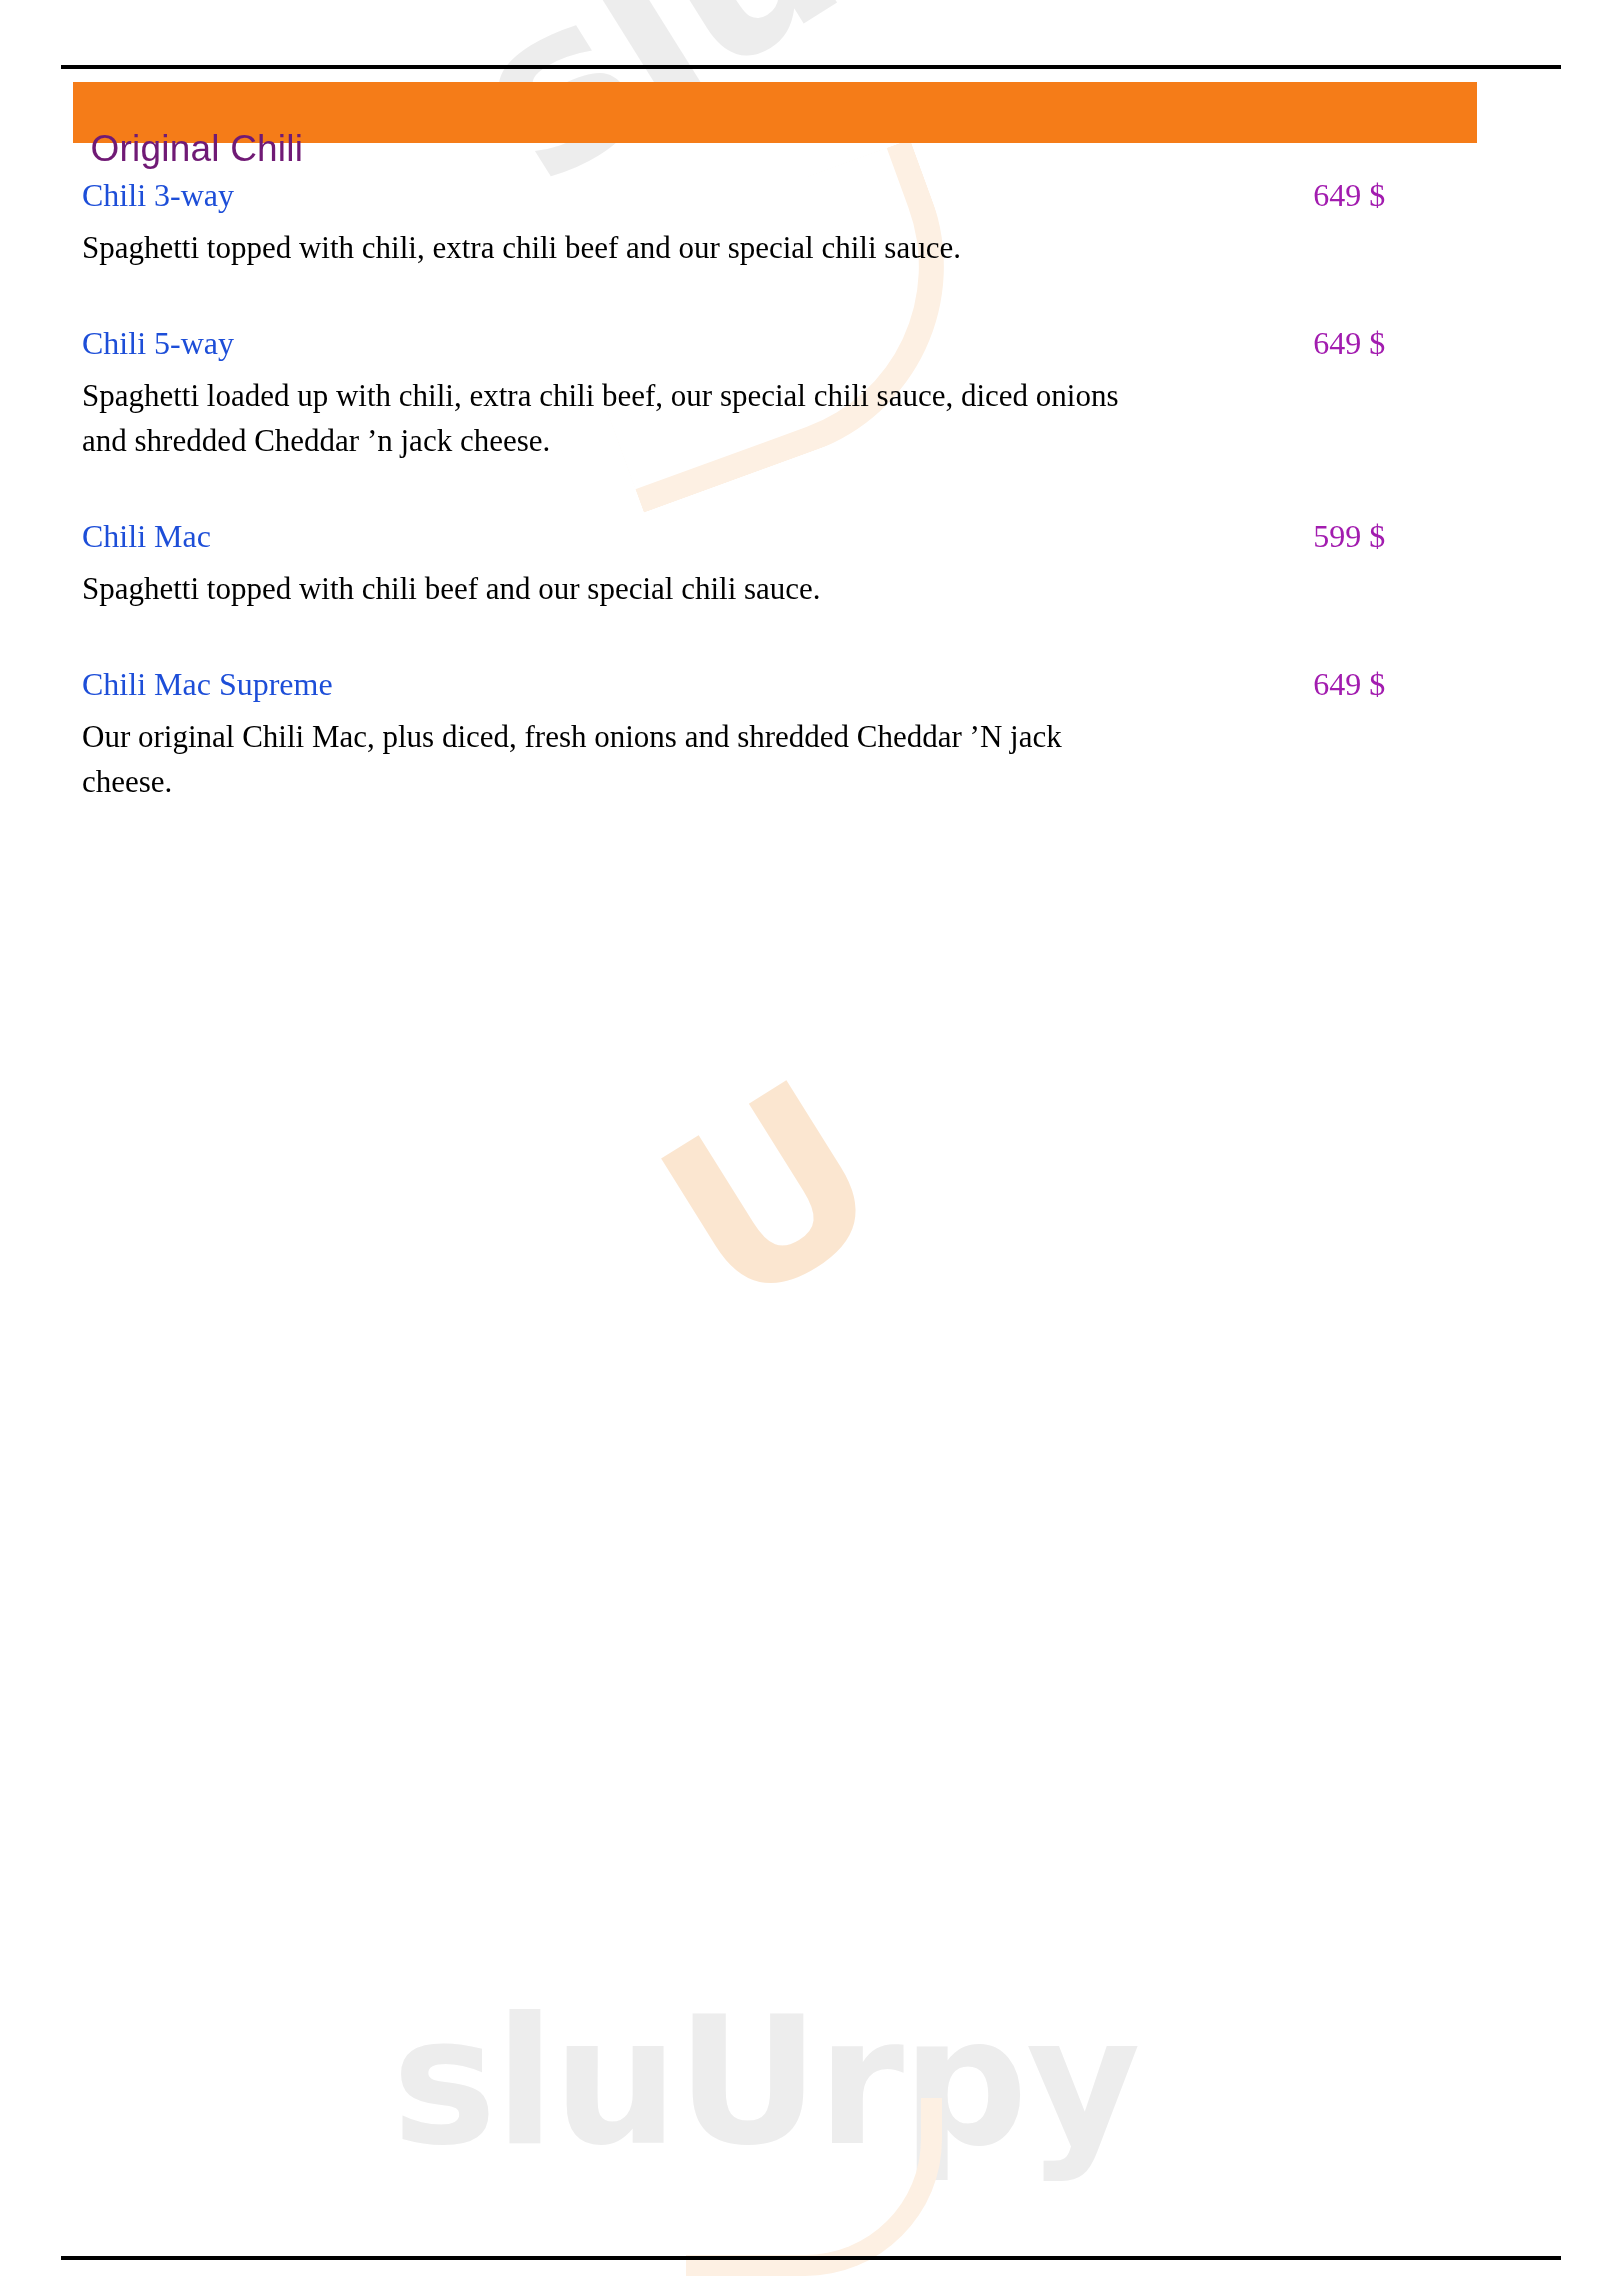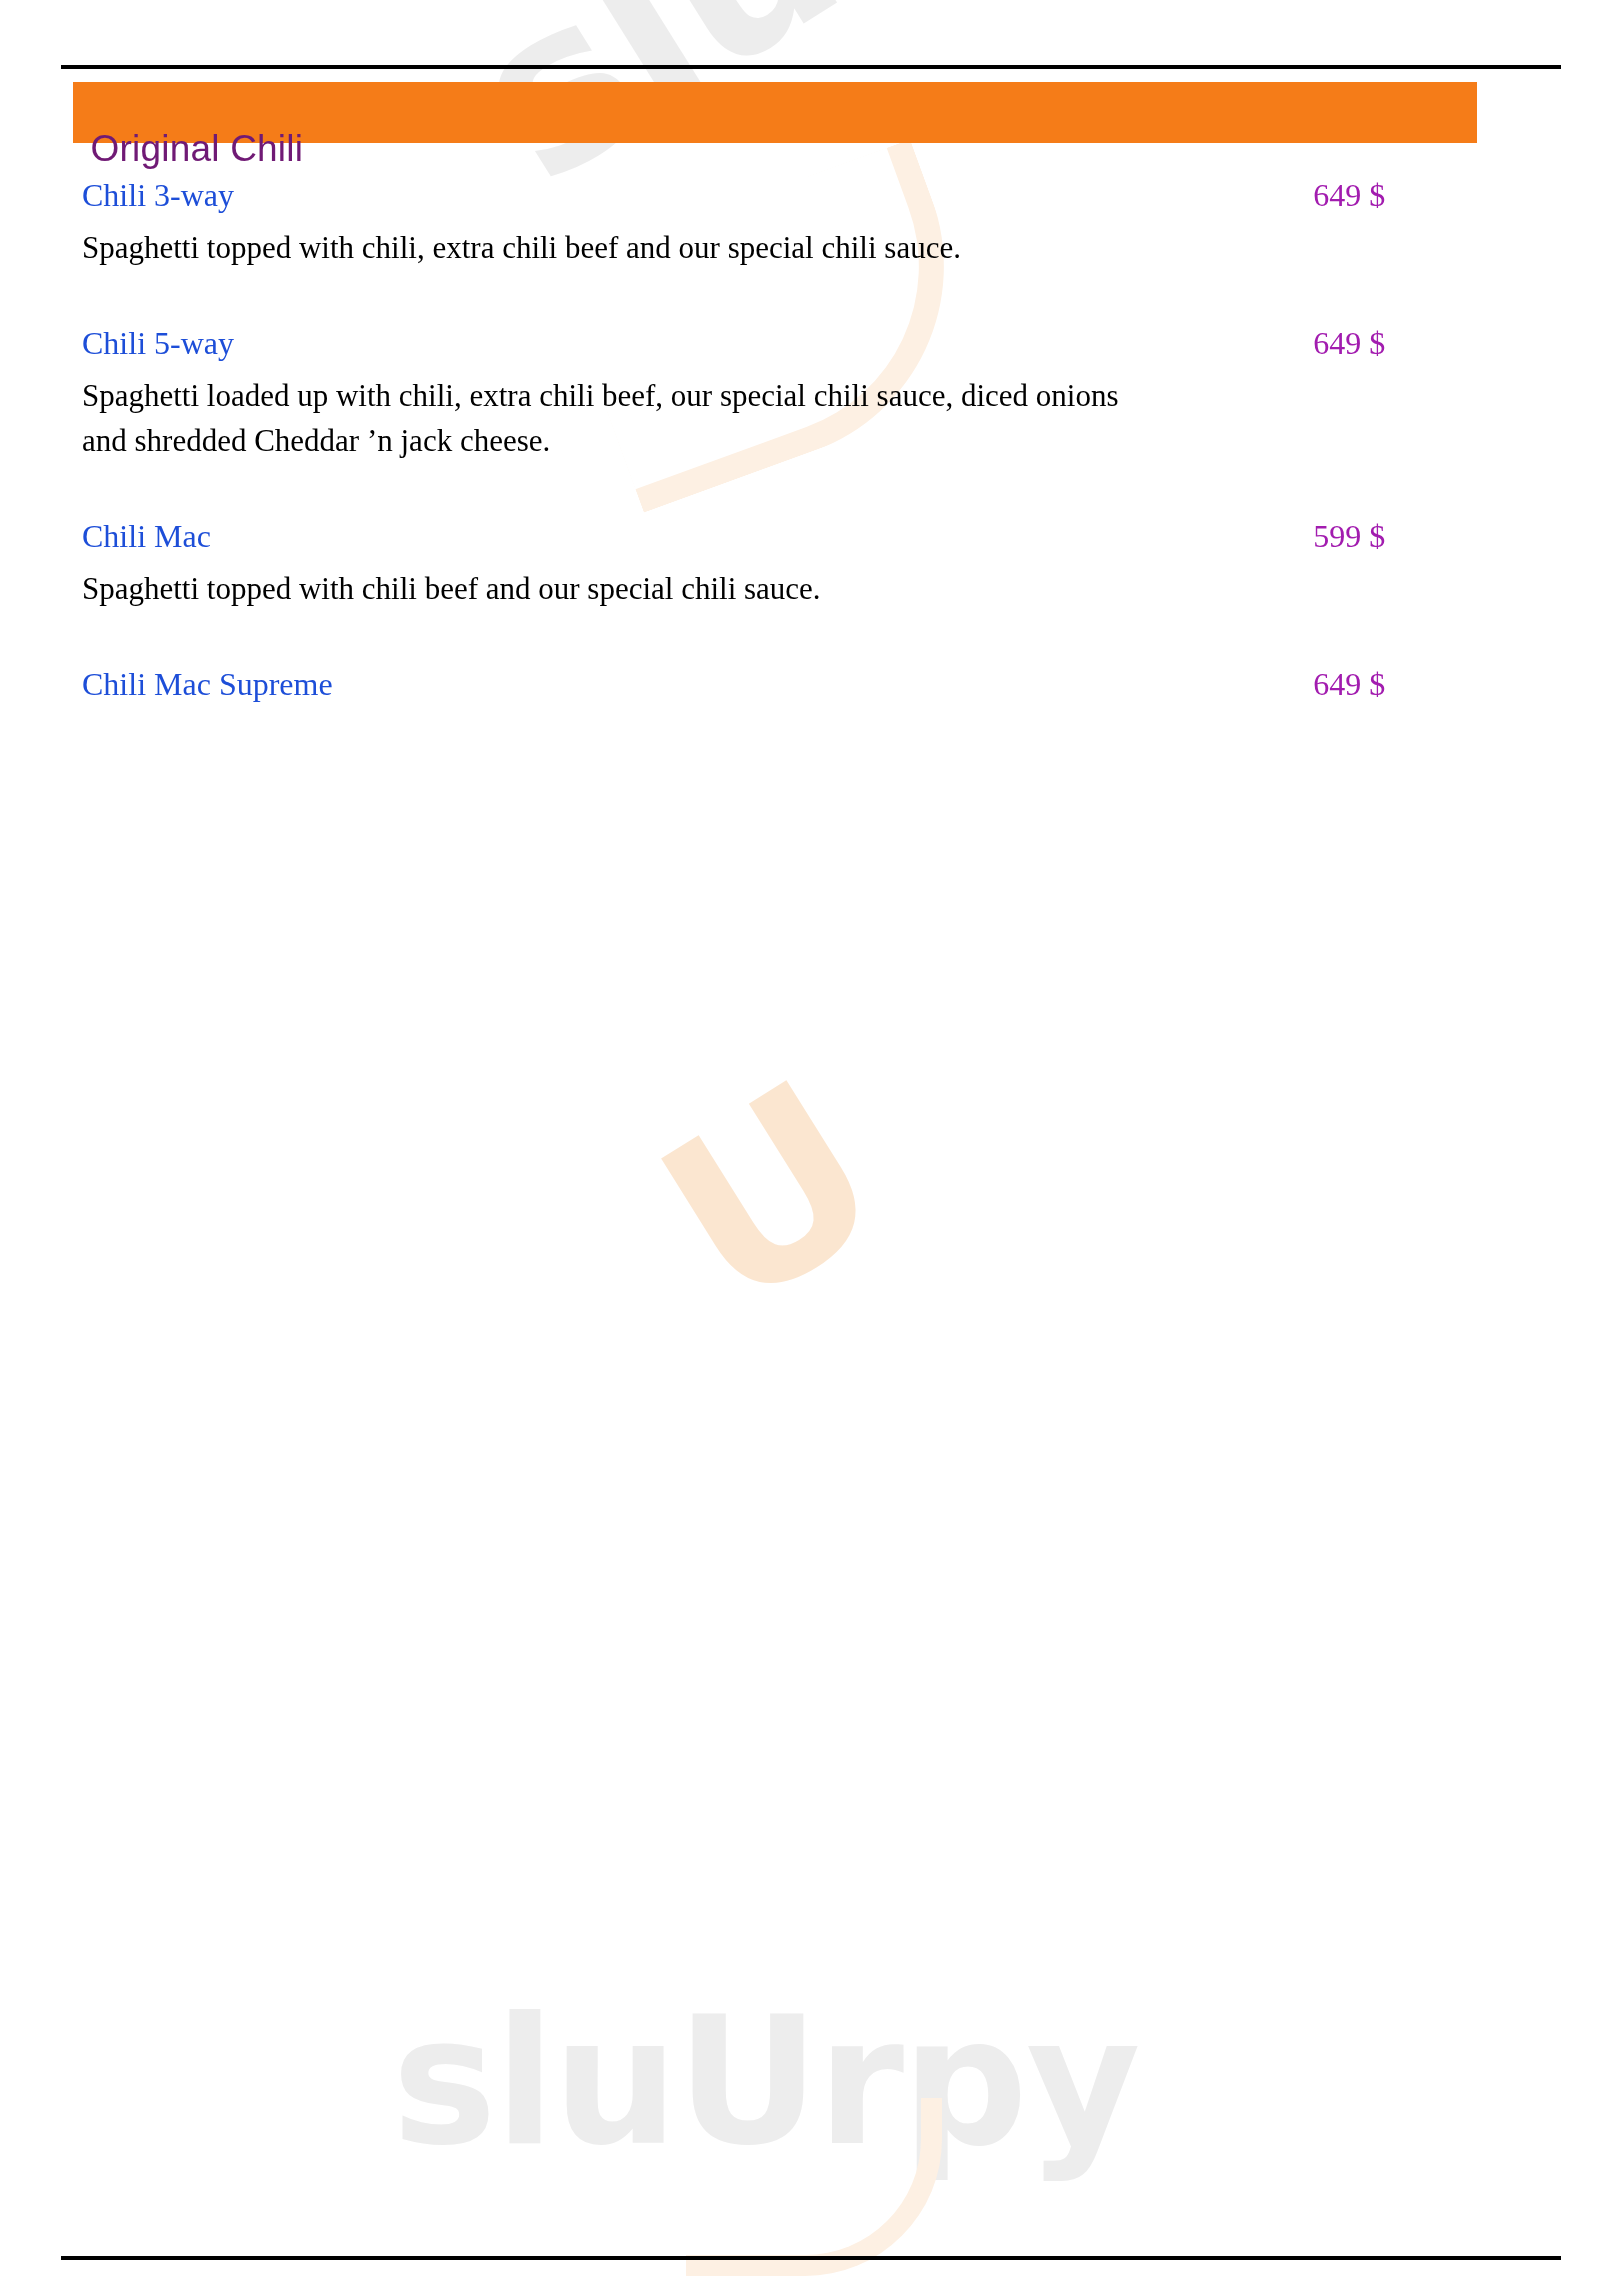--- a/index.html
+++ b/index.html
@@ -200,17 +200,18 @@
         <div class="item-price">599 $</div>
       </div>
       <div class="item-desc">Spaghetti topped with chili beef and our special chili sauce.</div>
     </div>
 
     <div class="menu-item">
       <div class="item-head">
         <div class="item-name">Chili Mac Supreme</div>
         <div class="item-price">649 $</div>
       </div>
+      <div class="item-desc">Our original Chili Mac, plus diced, fresh onions and shredded Cheddar ’N jack cheese.</div>
     </div>
 
   </div>
 </div>
 
 
 </body></html>

